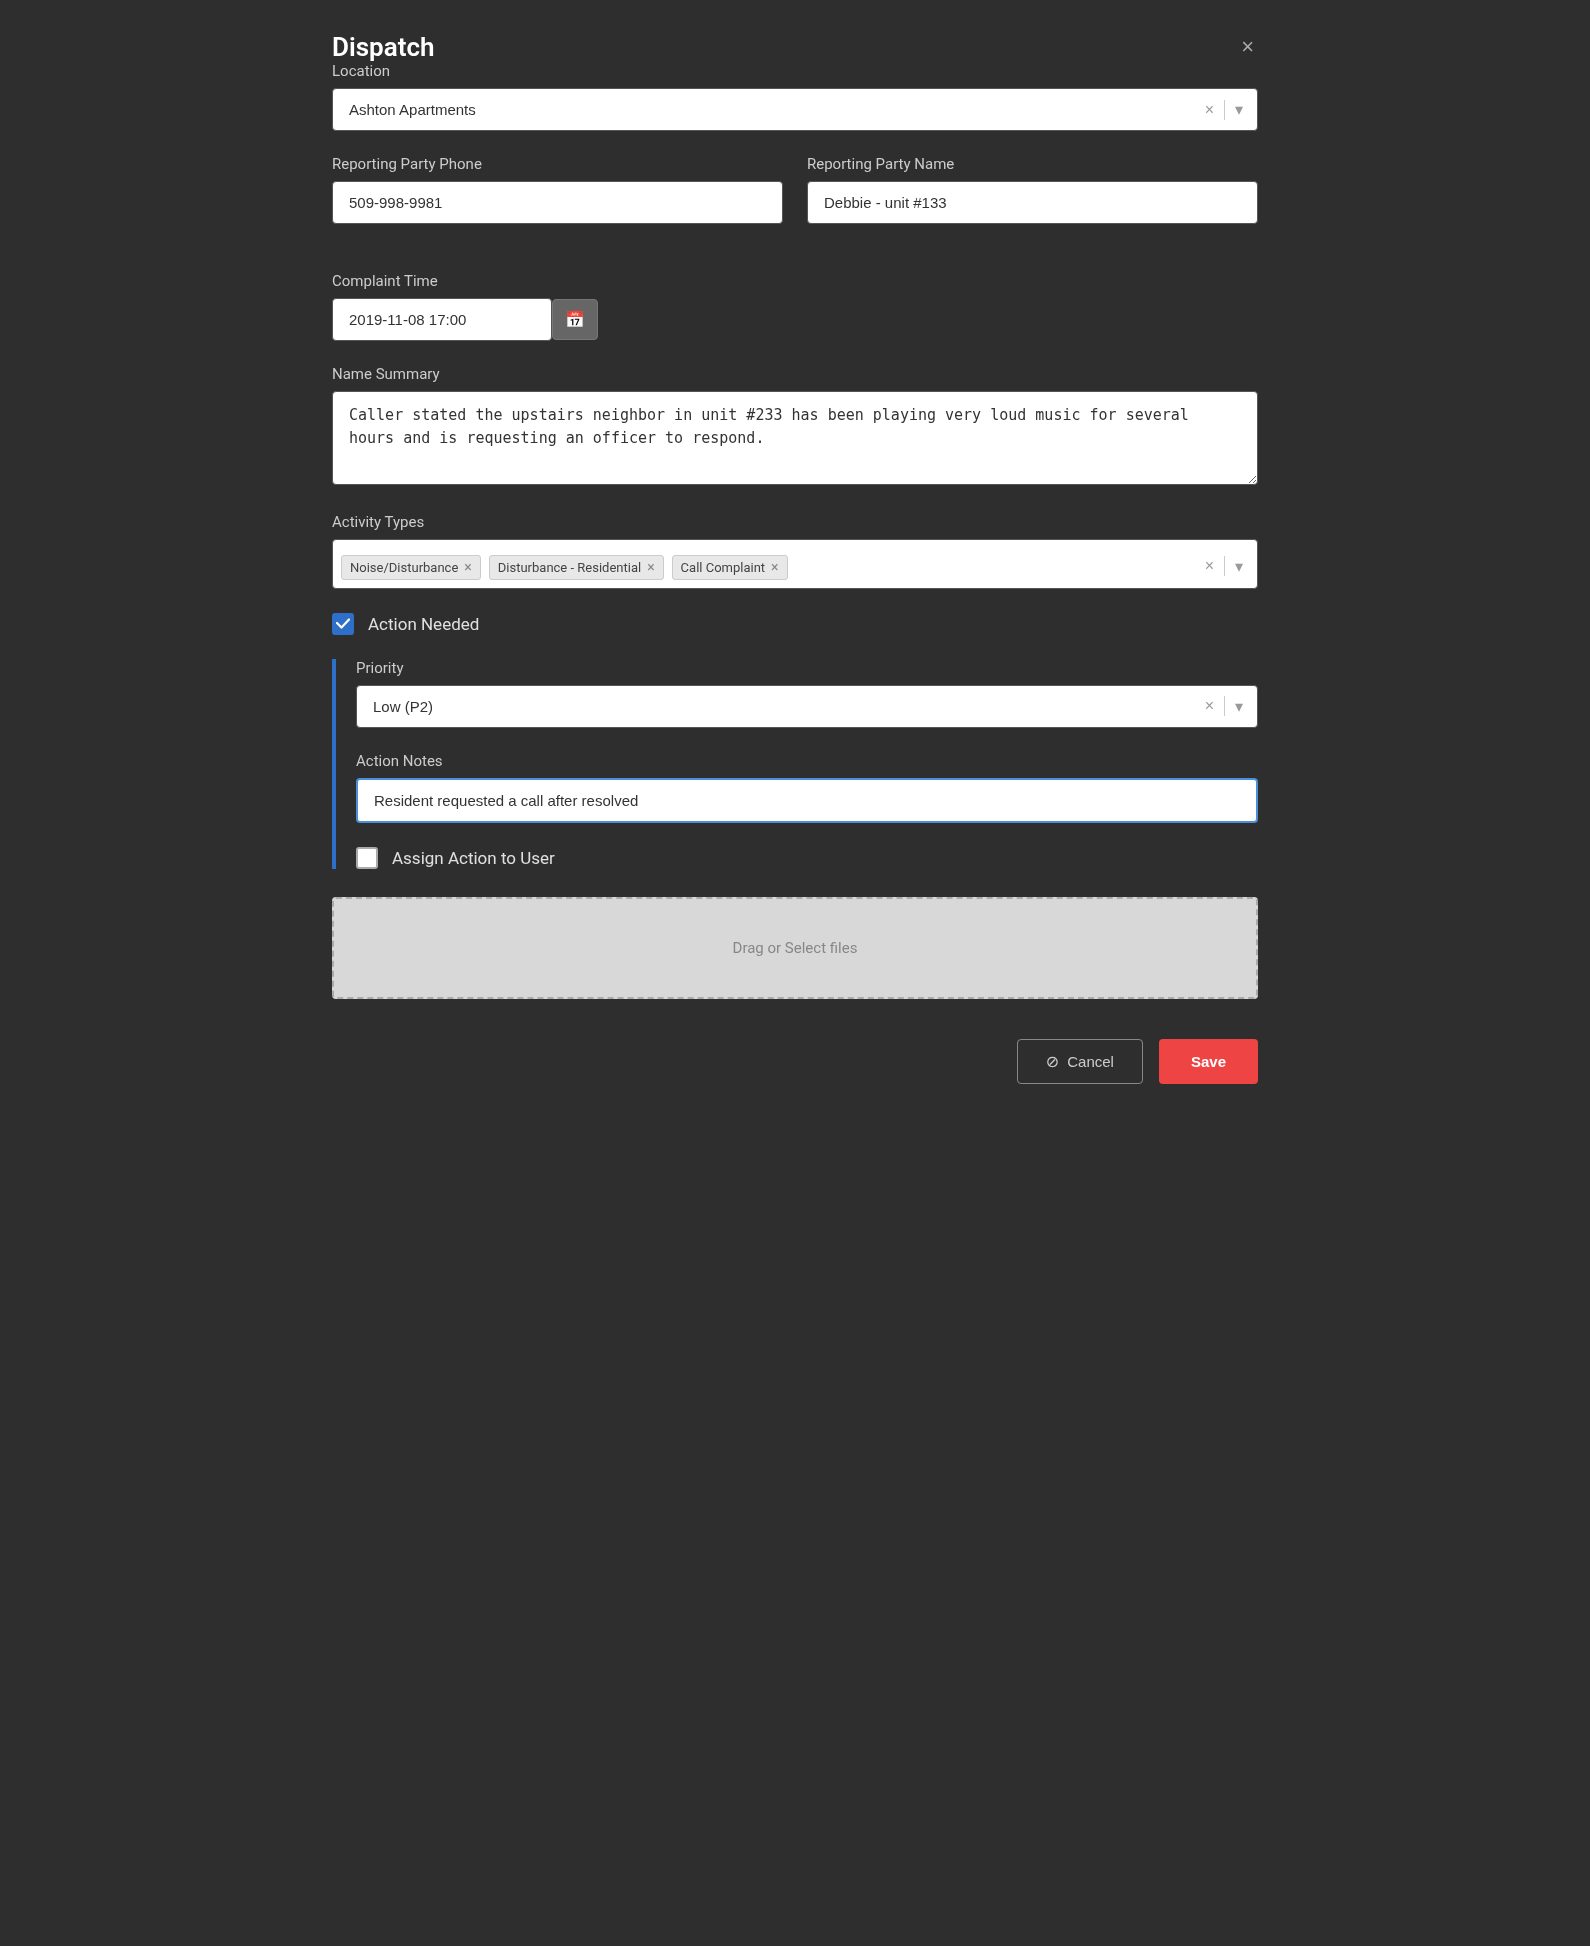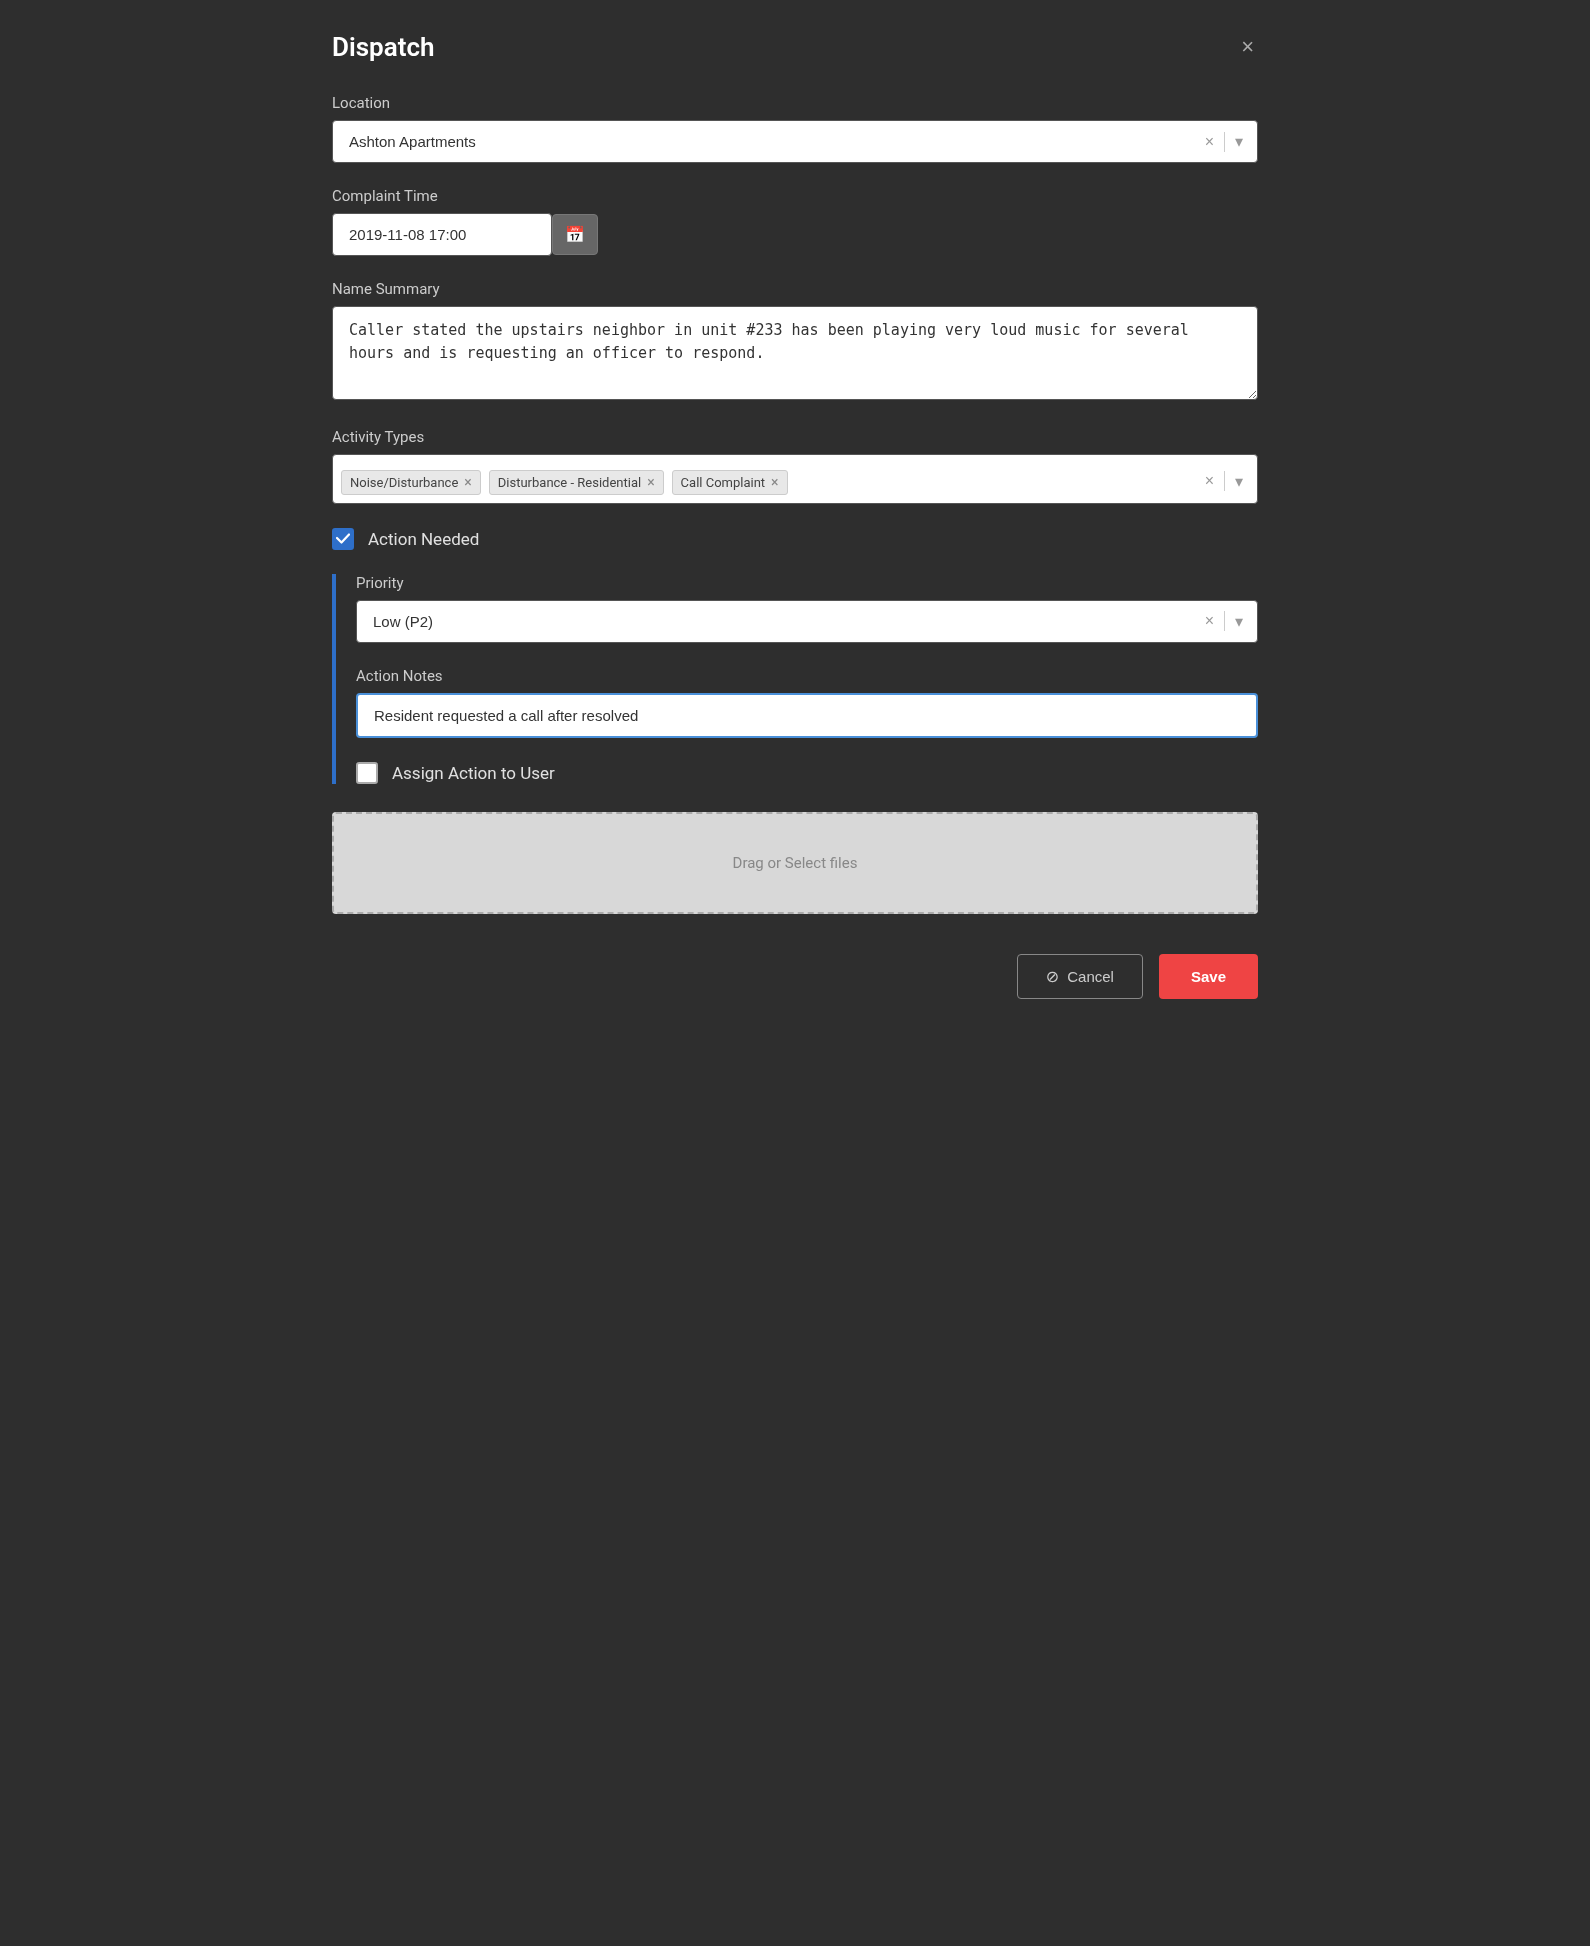--- a/index.html
+++ b/index.html
@@ -23,21 +23,20 @@
       width: 990px;
       min-height: 1200px;
       padding: 32px 32px 40px 32px;
       position: relative;
     }
 
     .modal-header {
       display: flex;
       justify-content: space-between;
       align-items: center;
-      margin-bottom: 32px;
     }
 
     .modal-title {
       font-size: 26px;
       font-weight: 600;
       color: #ffffff;
     }
 
     .close-btn {
       background: none;
@@ -334,20 +333,30 @@
     <div class="input-with-controls">
       <input class="main-input" type="text" value="Ashton Apartments" style="">
       <div class="input-controls">
         <button class="ctrl-btn">×</button>
         <div class="divider"></div>
         <button class="ctrl-btn">▾</button>
       </div>
     </div>
   </div>
 
+  <div class="two-col field-group">
+    <div class="field-group">
+      <label class="field-label">Reporting Party Phone</label>
+      <input class="input-field" type="text" value="509-998-9981" style="">
+    </div>
+    <div class="field-group">
+      <label class="field-label">Reporting Party Name</label>
+      <input class="input-field" type="text" value="Debbie - unit #133" style="">
+    </div>
+  </div>
 
   <div class="field-group">
     <label class="field-label">Complaint Time</label>
     <div class="datetime-wrapper">
       <input class="datetime-input" type="text" value="2019-11-08 17:00" style="">
       <button class="calendar-btn">
         <span>📅</span>
       </button>
     </div>
   </div>

